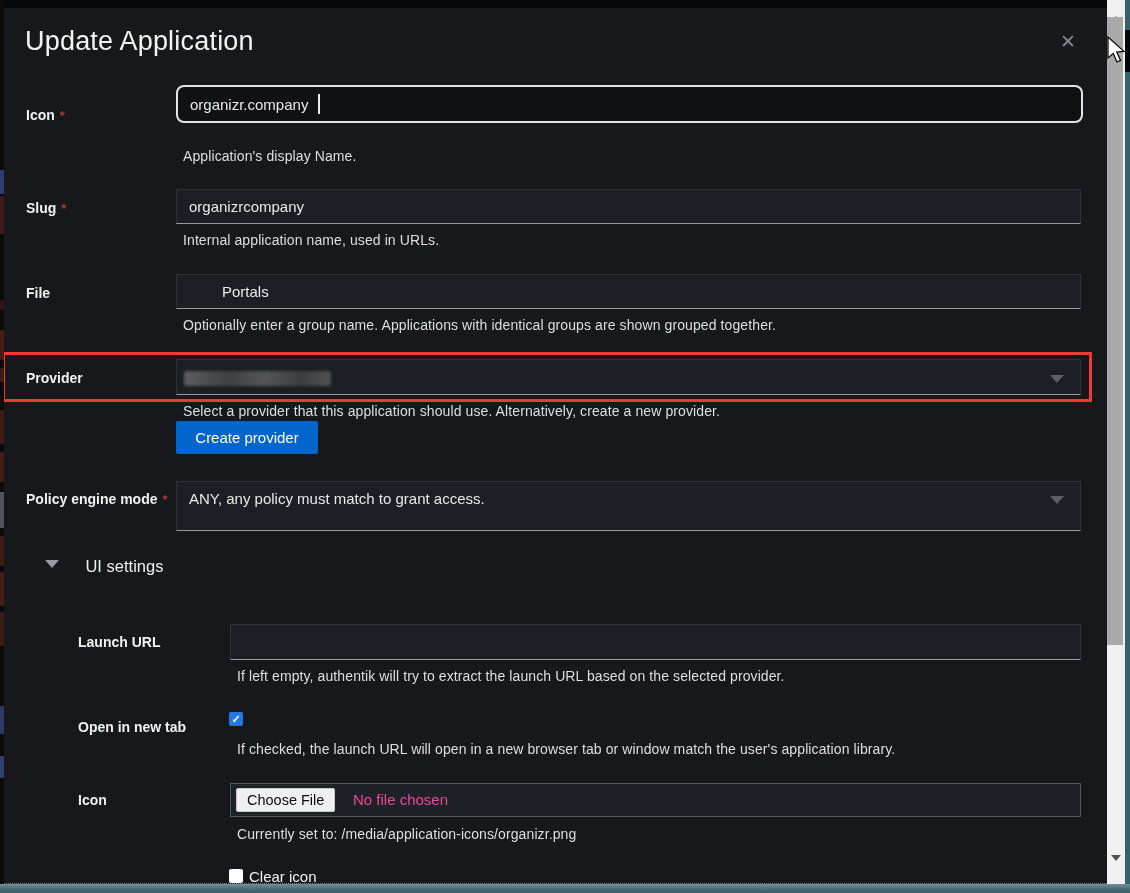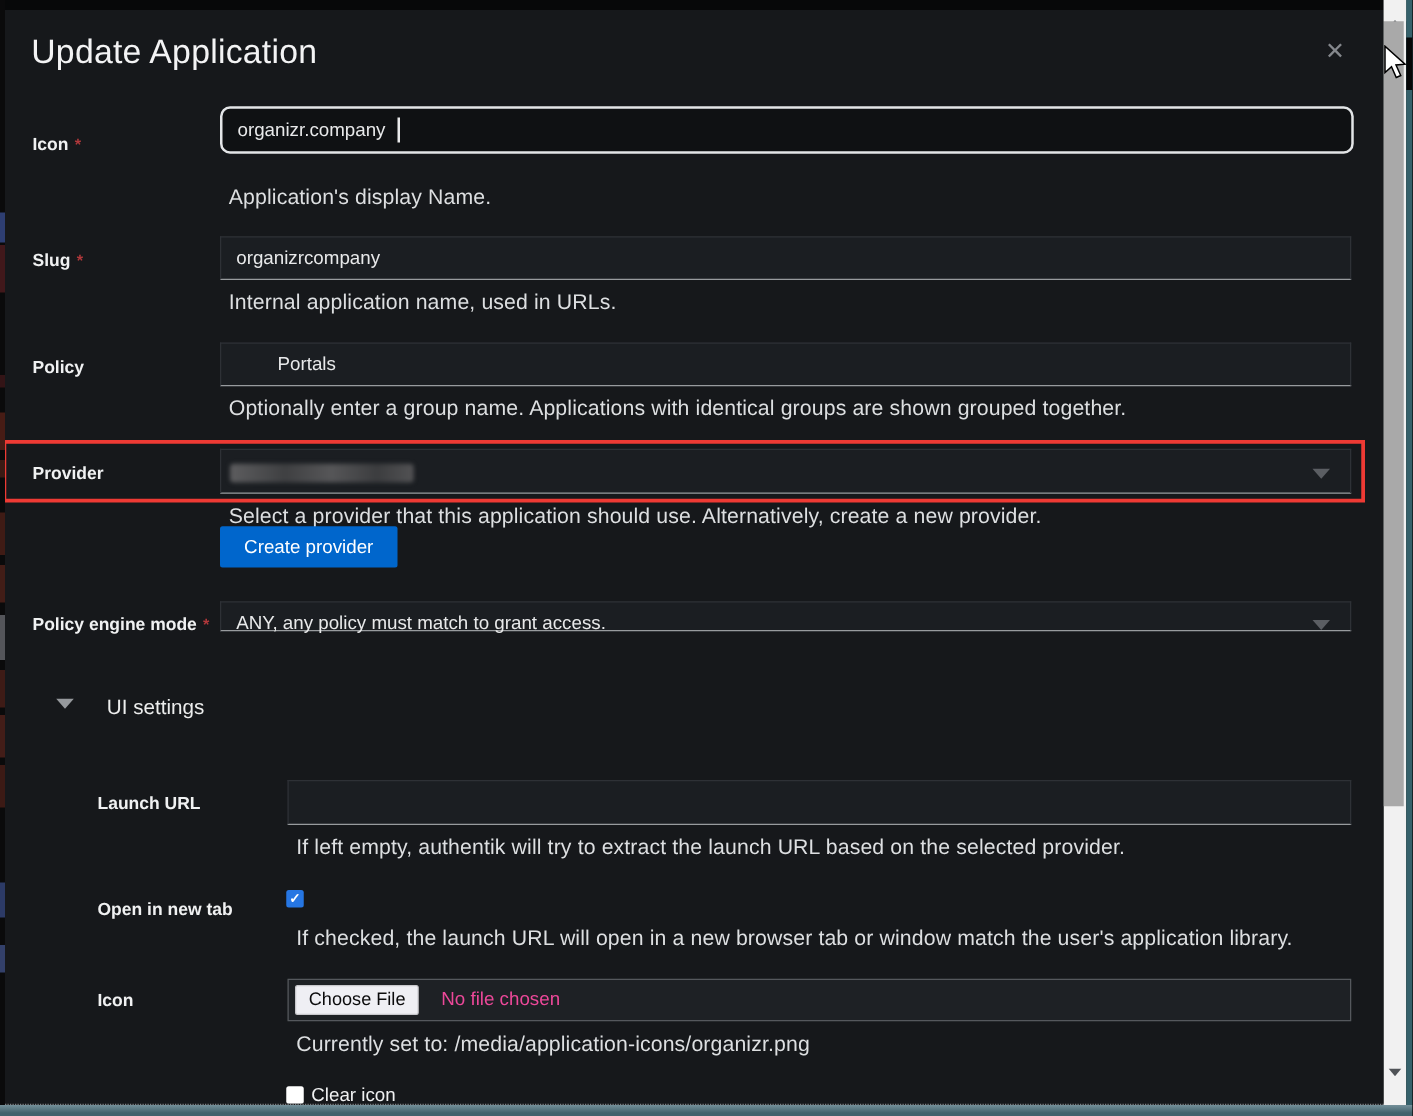--- a/index.html
+++ b/index.html
@@ -33,21 +33,21 @@
 
   
   .flabel {
     position:absolute; left:22px; width:150px;
     font-size:14px; font-weight:bold; color:#f0f1f2;
   }
   .flabel.nested { left:74px; }
   .req { color:#b1383b; font-weight:bold; margin-left:5px; font-size:13px; }
   .help {
     position:absolute; left:179px;
-    font-size:17px; color:#dddfe1; letter-spacing:.1px;
+    font-size:14px; color:#dddfe1; letter-spacing:.1px;
   }
   .help.nested { left:233px;text-align:center; }
 
   .txt-input {
     position:absolute; left:172px; width:905px; height:35px;
     background:#1b1e22; border:1px solid #2e3136; border-bottom:1px solid #989b9e;
     color:#e8e9ea; font-size:15px; font-family:"Liberation Sans",sans-serif;
     padding:0 12px; outline:none;
   }
   .txt-input.nested { left:226px; width:851px; }
@@ -170,37 +170,37 @@
     <div class="text-caret" style="left:142px;"></div>
   </div>
   <div class="help" style="top:140px">Application's display Name.</div>
 
   <div class="flabel" style="top:192px">
     <span>Slug</span><span class="req">*</span>
   </div>
   <input class="txt-input" style="top: 181px;" value="organizrcompany">
   <div class="help" style="top:224px">Internal application name, used in URLs.</div>
 
-  <div class="flabel" style="top:277px">Policy</div>
+  <div class="flabel" style="top:277px">File</div>
   <input class="txt-input" style="top: 266px; padding-left: 45px;" value="Portals">
   <div class="help" style="top:309px">Optionally enter a group name. Applications with identical groups are shown grouped together.</div>
 
   <div class="flabel" style="top:362px">Provider</div>
   <div class="select-box" style="top:351px">
     <div class="redacted"></div>
     <span class="caret-down"></span>
   </div>
   <div class="annotation-rect"></div>
   <div class="help" style="top:395px">Select a provider that this application should use. Alternatively, create a new provider.</div>
   <button class="primary-btn">Create provider</button>
 
   <div class="flabel" style="top:483px; width:160px;">
     <span>Policy engine mode</span><span class="req">*</span>
   </div>
-  <div class="select-box" style="top:473px; height:24px; line-height:33px;">
+  <div class="select-box" style="top:473px; height:50px; line-height:33px;">
     <span>ANY, any policy must match to grant access.</span>
     <span class="caret-down" style="top:14px"></span>
   </div>
 
   <div class="section-head">
     <span class="section-chevron"></span>
     <span class="section-title">UI settings</span>
   </div>
 
   <div class="flabel nested" style="top:626px">Launch URL</div>

